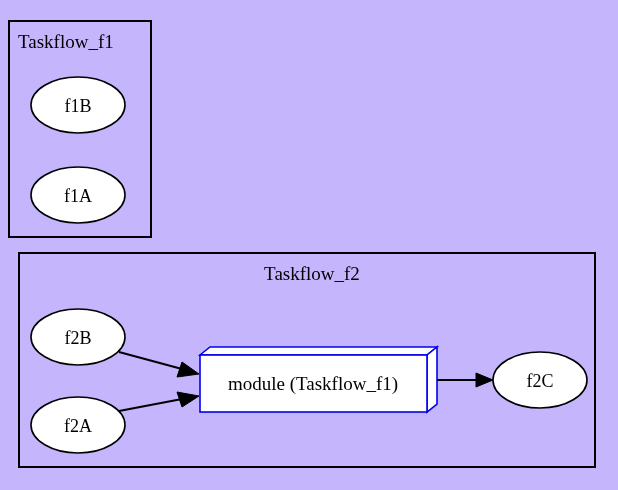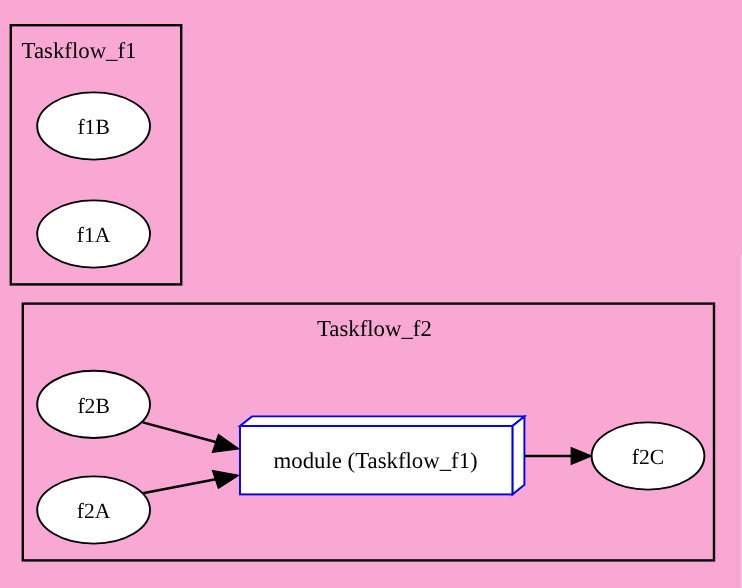--- a/index.html
+++ b/index.html
@@ -11,21 +11,21 @@
   body {
     width: 618px;
     height: 490px;
     overflow: hidden;
     font-family: "Liberation Serif", "DejaVu Serif", serif;
   }
   #graph-root {
     position: relative;
     width: 618px;
     height: 490px;
-    background: #f9a8d4;
+    background: #c4b5fd;
   }
   #graph-svg {
     position: absolute;
     left: 0;
     top: 0;
     width: 618px;
     height: 490px;
     display: block;
   }
   .cluster-box {

